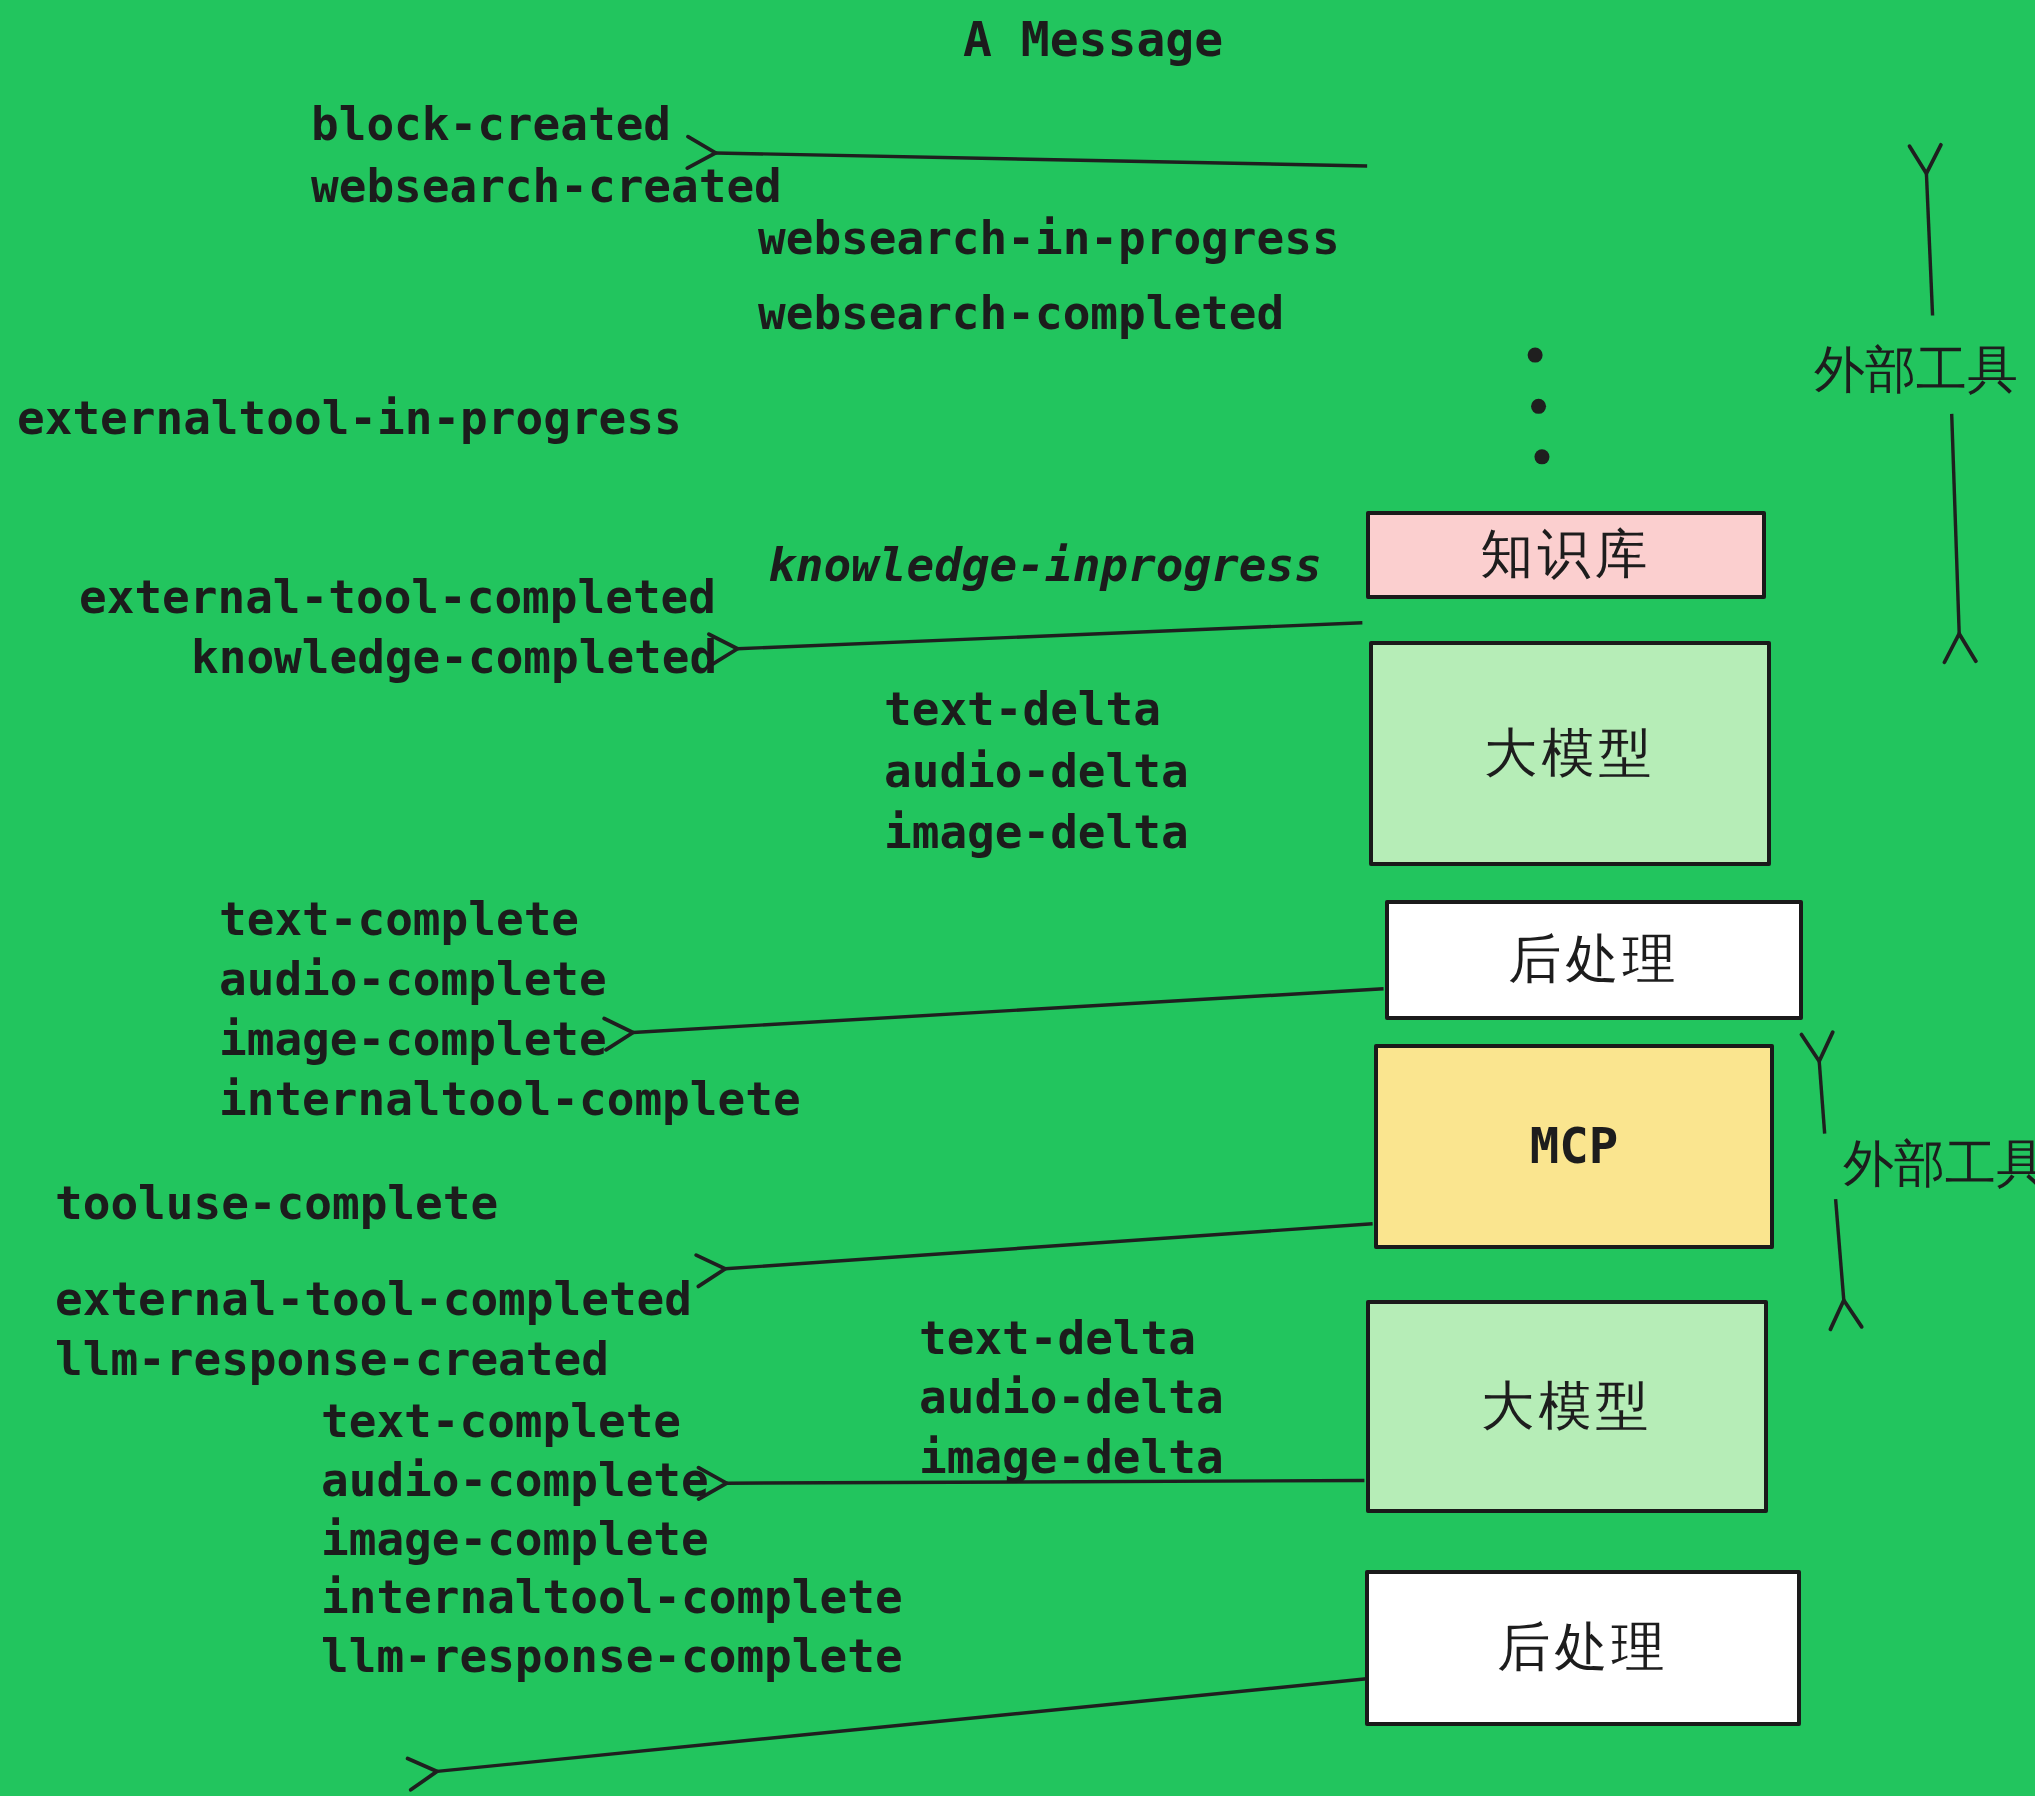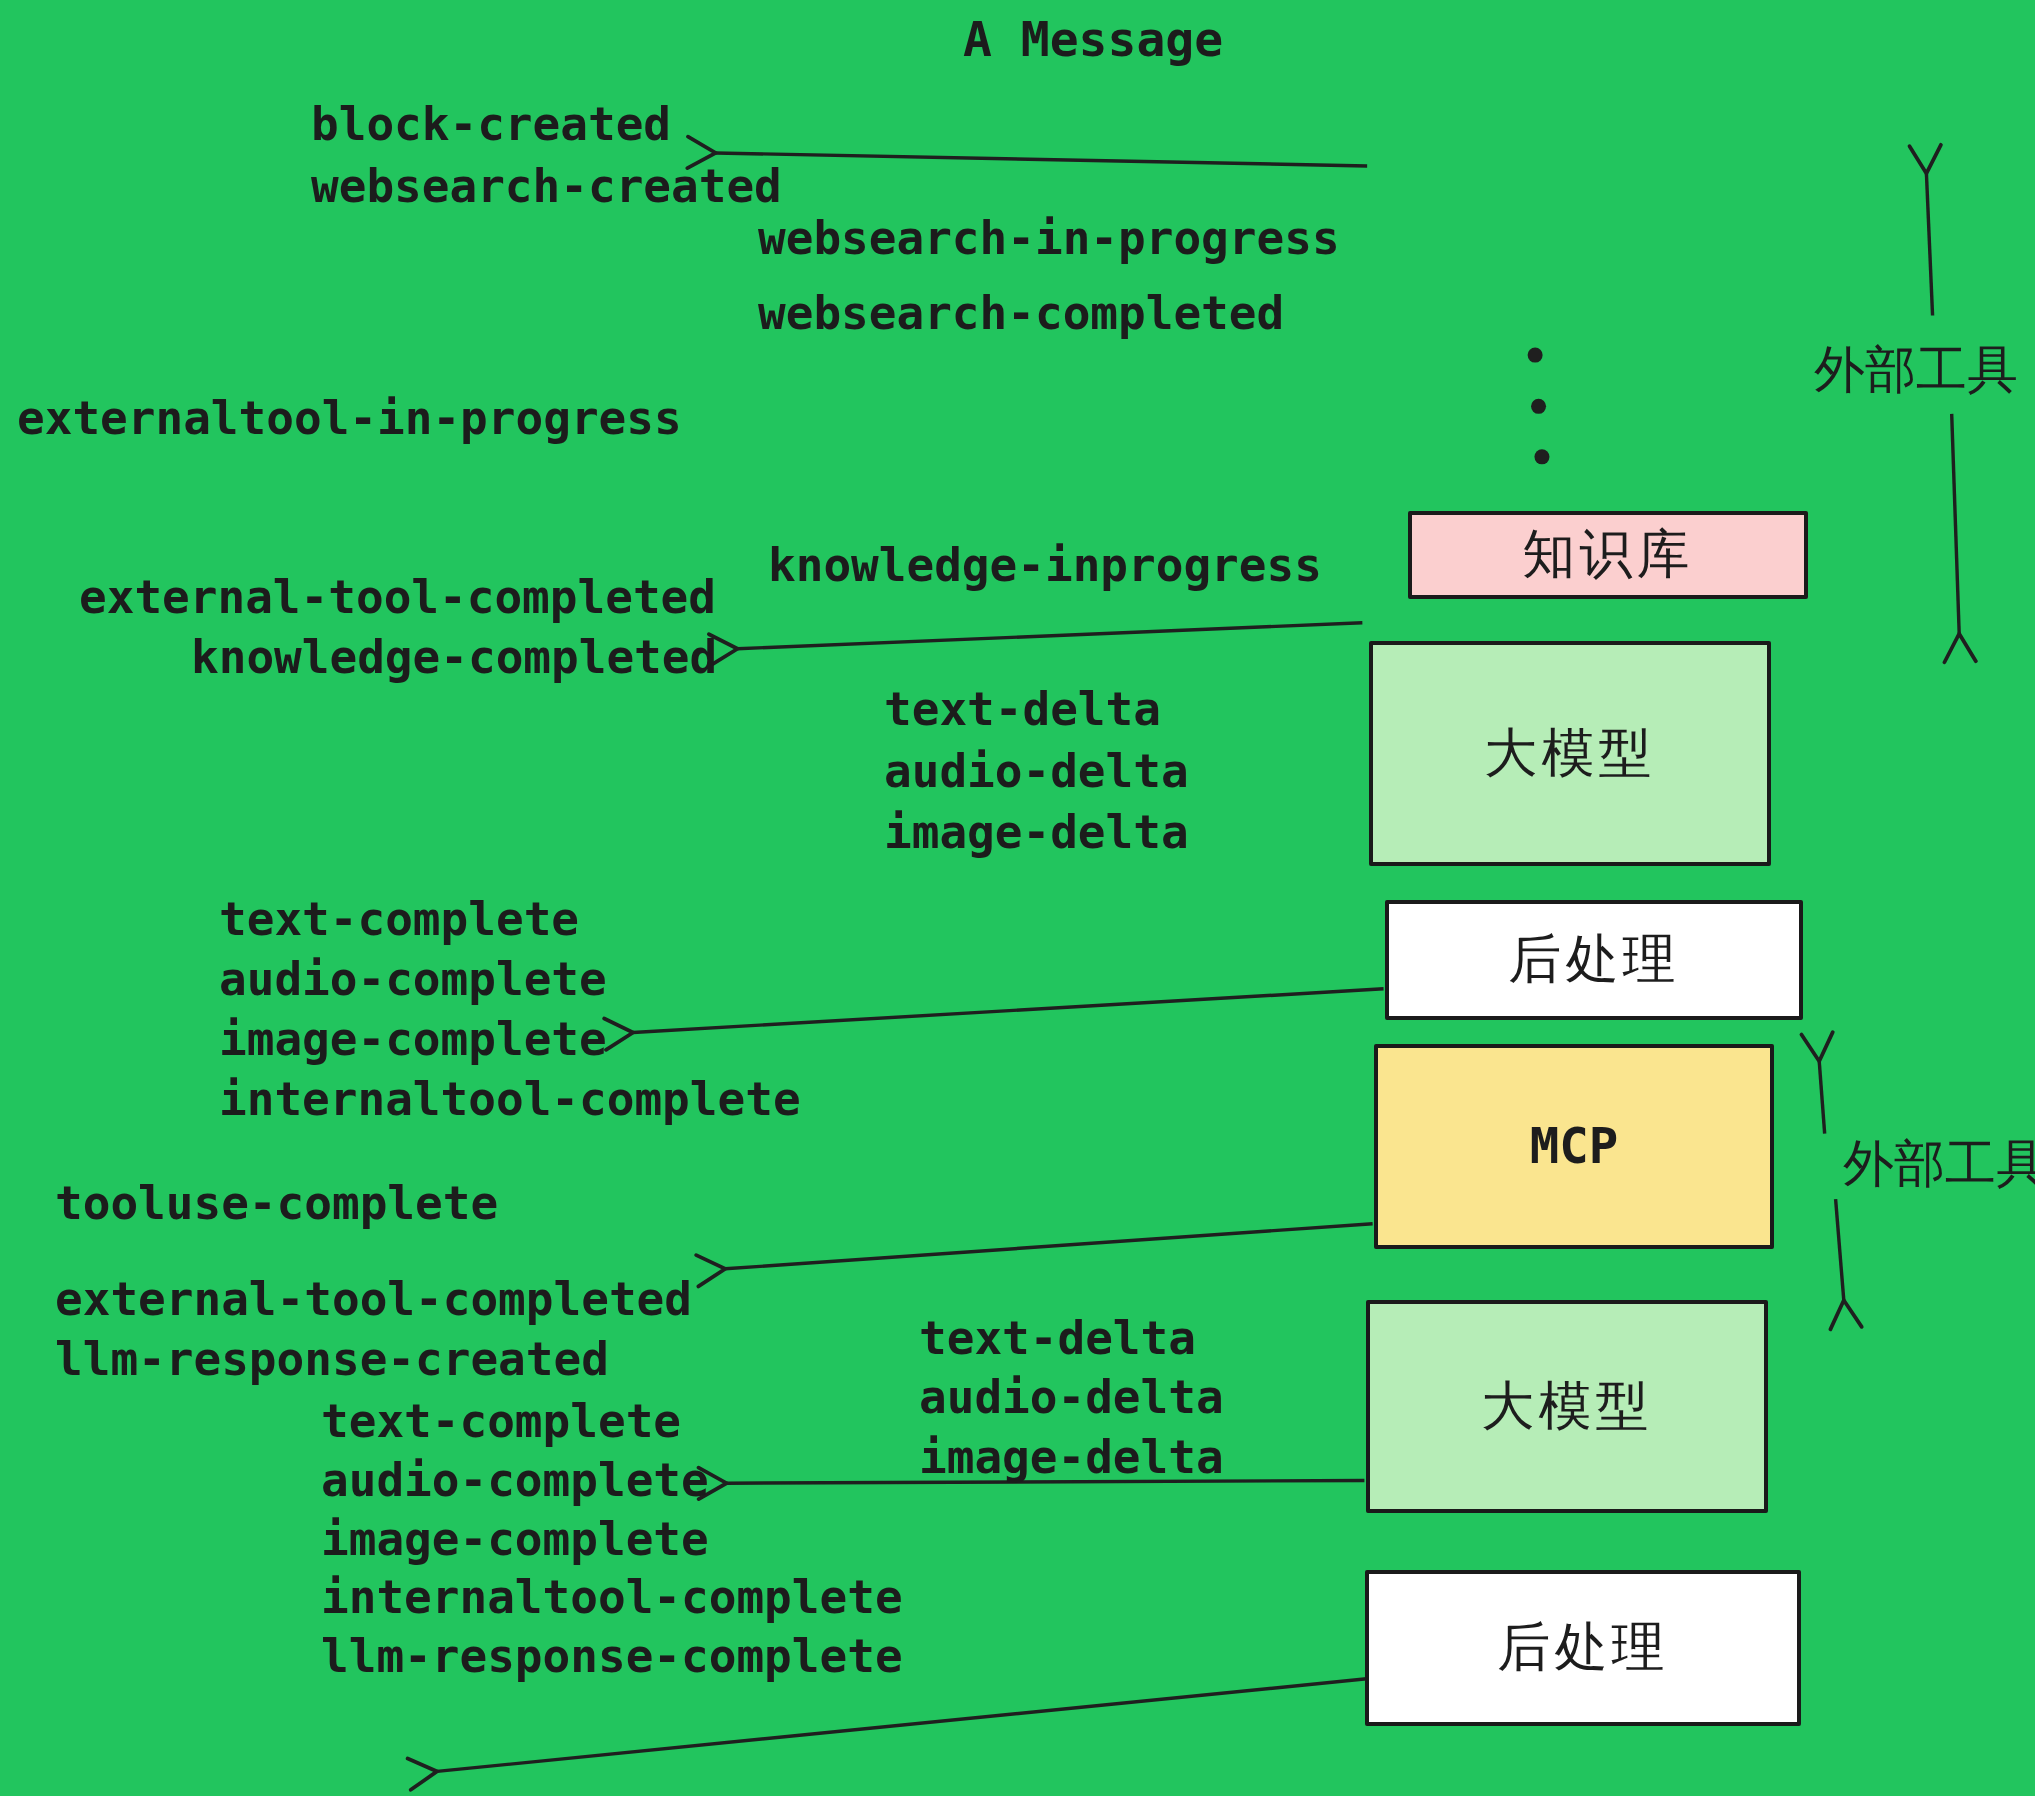--- a/index.html
+++ b/index.html
@@ -97,21 +97,21 @@
     </g>
   </svg>
 
   <div class="title" style="left:963px; top:11px;">A Message</div>
 
   <div class="evt" style="left:311px;  top:101px;">block-created</div>
   <div class="evt" style="left:311px;  top:163px;">websearch-created</div>
   <div class="evt" style="left:758px; top:215px;">websearch-in-progress</div>
   <div class="evt" style="left:17px;   top:395px;">externaltool-in-progress</div>
   <div class="evt" style="left:758px; top:290px;">websearch-completed</div>
-  <div class="evt" style="left:768px; top:542px;">knowledge-inprogress</div>
+  <div class="evt" style="left:768px; top:542px;font-style:italic;">knowledge-inprogress</div>
   <div class="evt" style="left:79px;  top:574px;">external-tool-completed</div>
   <div class="evt" style="left:191px;  top:634px;">knowledge-completed</div>
 
   <div class="evt" style="left:884px; top:686px;">text-delta</div>
   <div class="evt" style="left:884px; top:748px;">audio-delta</div>
   <div class="evt" style="left:884px; top:809px;">image-delta</div>
 
   <div class="evt" style="left:219px;  top:896px;">text-complete</div>
   <div class="evt" style="left:219px;  top:956px;">audio-complete</div>
   <div class="evt" style="left:219px;  top:1016px;">image-complete</div>
@@ -127,21 +127,21 @@
 
   <div class="evt" style="left:321px;  top:1398px;">text-complete</div>
   <div class="evt" style="left:321px;  top:1457px;">audio-complete</div>
   <div class="evt" style="left:321px;  top:1516px;">image-complete</div>
   <div class="evt" style="left:321px;  top:1574px;">internaltool-complete</div>
   <div class="evt" style="left:321px;  top:1633px;">llm-response-complete</div>
 
   <div class="evt" style="left:13.7px;   top:1818px;text-align:right;">block-complete</div>
 
 
-  <div class="box" style="left: 1366px; top: 511px; width: 400px; height: 88px; background: rgb(251, 207, 207); margin-left: 42px;">
+  <div class="box" style="left: 1366px; top: 511px; width: 400px; height: 88px; background: rgb(251, 207, 207);">
     <span class="cjk">知识库</span>
   </div>
 
   <div class="box" style="left: 1369px; top: 641px; width: 402px; height: 225px; background: rgb(182, 237, 183);">
     <span class="cjk">大模型</span>
   </div>
 
   <div class="box" style="left: 1385px; top: 900px; width: 418px; height: 120px; background: rgb(255, 255, 255);">
     <span class="cjk">后处理</span>
   </div>

